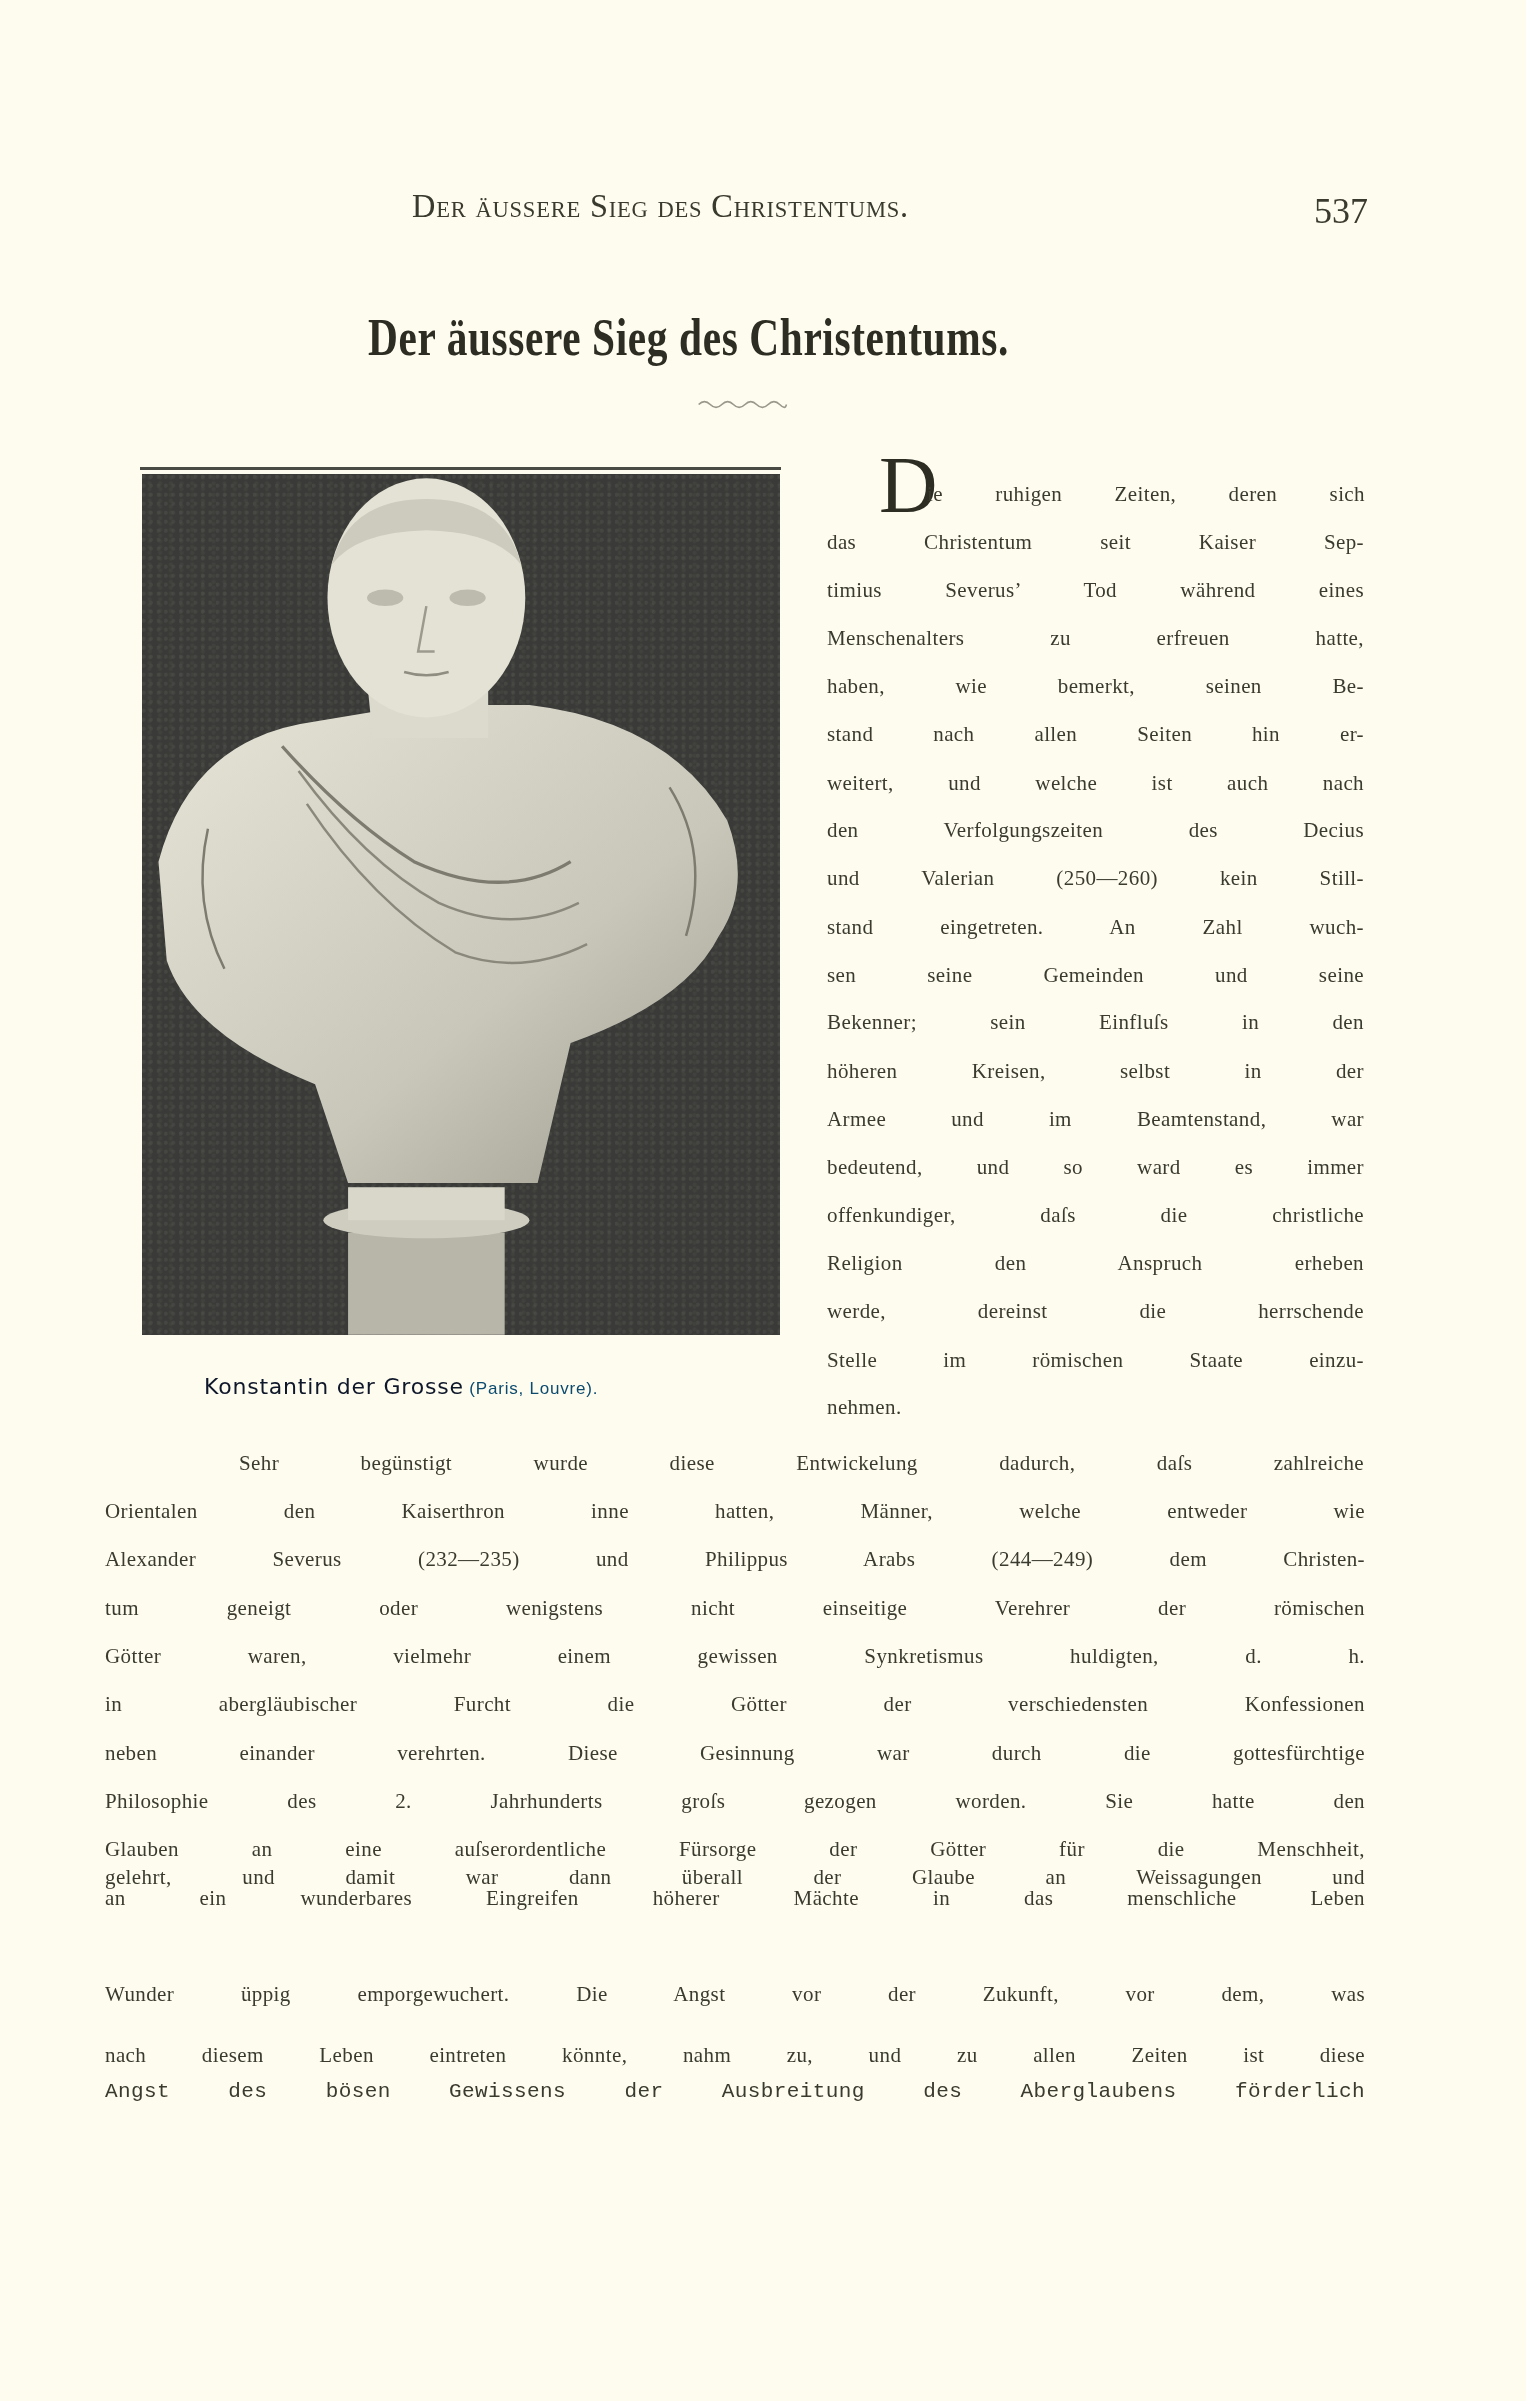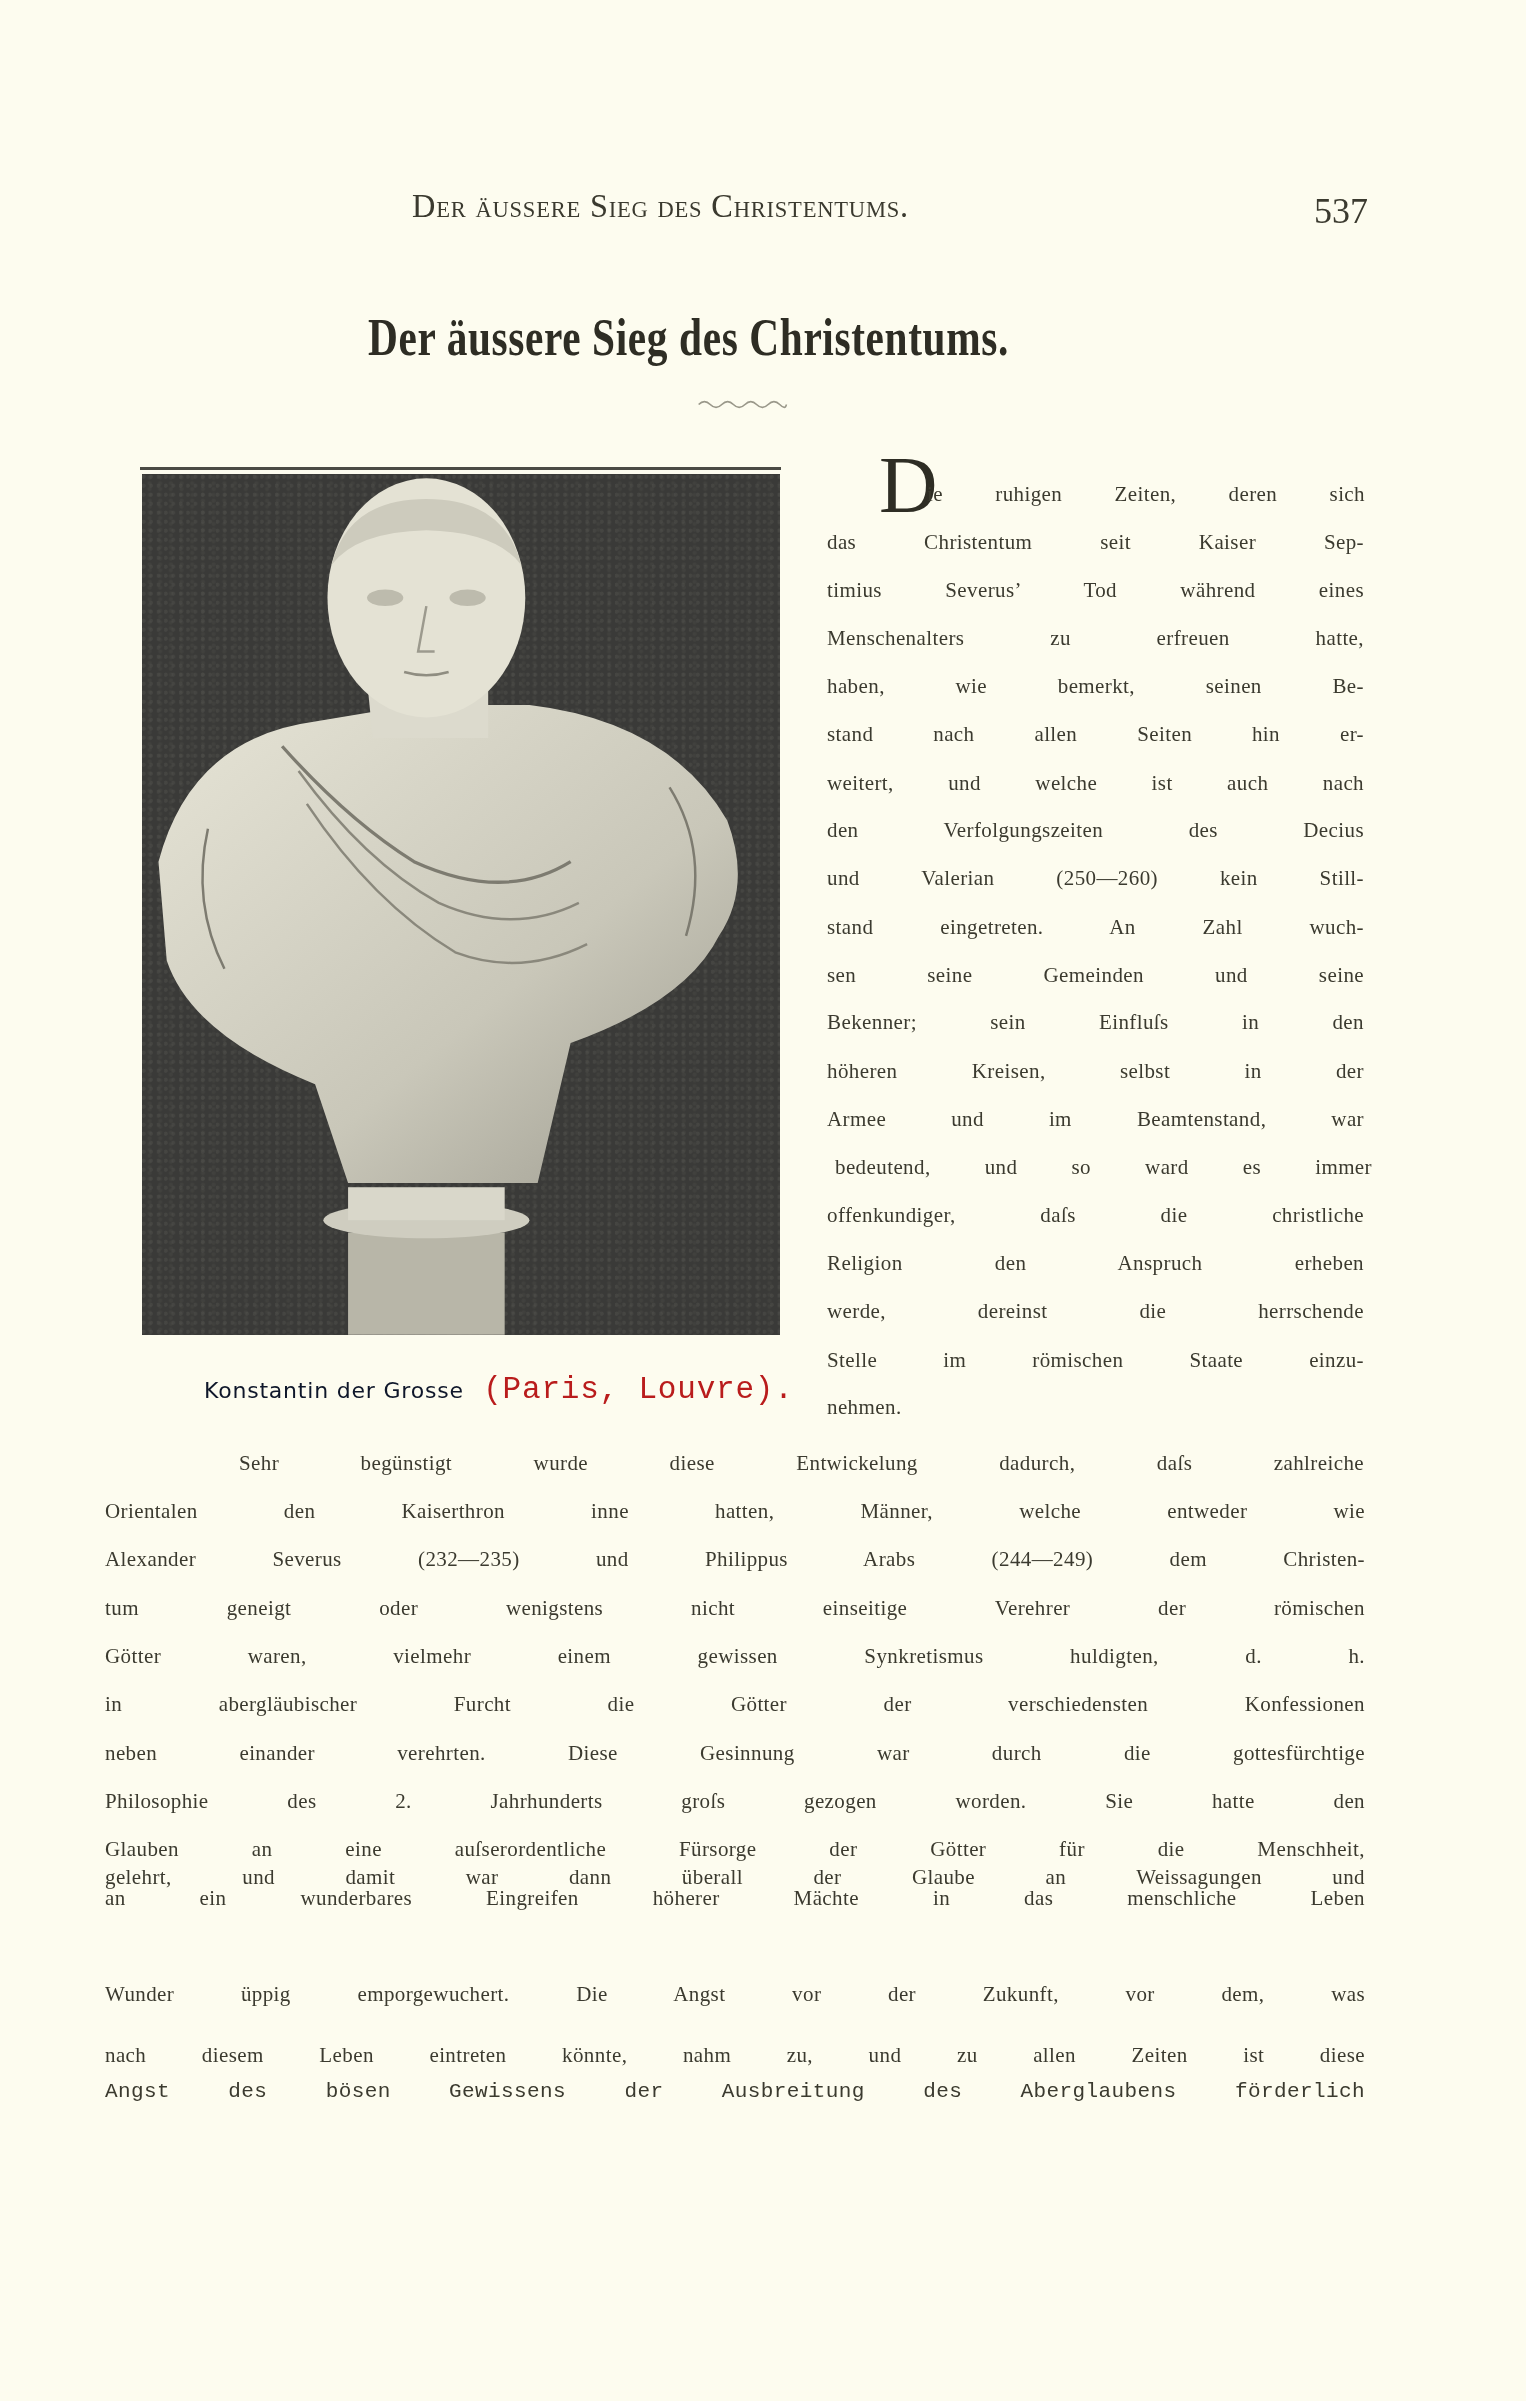--- a/index.html
+++ b/index.html
@@ -34,21 +34,21 @@
     background-image:
       radial-gradient(circle at 20% 30%, rgba(90,90,85,.35) 0 1.6px, transparent 2.5px),
       radial-gradient(circle at 70% 60%, rgba(80,80,75,.3) 0 1.6px, transparent 2.5px);
     background-size: 7.4px 9px, 10.7px 5.8px;
     overflow: hidden;
   }
   .caption {
     position: absolute; left: 204px; top: 1372px; white-space: nowrap; font-size: 25px;
   }
   .caption-name { font-family: "DejaVu Sans", "Liberation Sans", sans-serif; font-size: 22px; letter-spacing: 0.8px; color:#0f172a; }
-  .caption-location { font-family: Liberation Mono, monospace; font-size: 31px; color:#b91c1c; letter-spacing: 0.8px; }
+  .caption-location { font-family: Liberation Sans, sans-serif; font-size: 17px; color:#0c4a6e; letter-spacing: 0.8px; }
   .line {
     position: absolute; font-size: 21px; line-height: 40px; height: 40px;
     text-align: justify; text-align-last: justify; white-space: nowrap;
     letter-spacing: 0.4px;
   }
   .line.last { text-align-last: left; }
   .col-right .line { left: 827px; width: 537px; }
   .col-full .line { left: 105px; width: 1260px; }
   .dropcap {
     position: absolute; left: 879px; top: 445px; font-size: 81px; line-height: 81px; color:#2e2d24;
@@ -116,21 +116,21 @@
   <div class="line" style="top: 666px; white-space: normal; overflow: hidden;">haben, wie bemerkt, seinen Be-</div>
   <div class="line" style="top: 714px; white-space: normal; overflow: hidden;">stand nach allen Seiten hin er-</div>
   <div class="line" style="top: 763px; white-space: normal; overflow: hidden;">weitert, und welche ist auch nach</div>
   <div class="line" style="top: 810px; white-space: normal; overflow: hidden;">den Verfolgungszeiten des Decius</div>
   <div class="line" style="top: 858px; white-space: normal; overflow: hidden;">und Valerian (250—260) kein Still-</div>
   <div class="line" style="top: 907px; white-space: normal; overflow: hidden;">stand eingetreten. An Zahl wuch-</div>
   <div class="line" style="top: 955px; white-space: normal; overflow: hidden;">sen seine Gemeinden und seine</div>
   <div class="line" style="top: 1002px; white-space: normal; overflow: hidden;">Bekenner; sein Einfluſs in den</div>
   <div class="line" style="top: 1051px; white-space: normal; overflow: hidden;">höheren Kreisen, selbst in der</div>
   <div class="line" style="top: 1099px; white-space: normal; overflow: hidden;">Armee und im Beamtenstand, war</div>
-  <div class="line" style="top: 1147px; white-space: normal; overflow: hidden; margin-left: 8px;">bedeutend, und so ward es immer</div>
+  <div class="line" style="top: 1147px; white-space: normal; overflow: hidden;">bedeutend, und so ward es immer</div>
   <div class="line" style="top: 1195px; white-space: normal; overflow: hidden;">offenkundiger, daſs die christliche</div>
   <div class="line" style="top: 1243px; white-space: normal; overflow: hidden;">Religion den Anspruch erheben</div>
   <div class="line" style="top: 1291px; white-space: normal; overflow: hidden;">werde, dereinst die herrschende</div>
   <div class="line" style="top: 1340px; white-space: normal; overflow: hidden;">Stelle im römischen Staate einzu-</div>
   <div class="line last" style="top: 1387px; white-space: normal; overflow: hidden;">nehmen.</div>
 </div>
 
 <div class="col-full">
   <div class="line" style="left: 239px; width: 1125px; top: 1443px; white-space: normal; overflow: hidden;">Sehr begünstigt wurde diese Entwickelung dadurch, daſs zahlreiche</div>
   <div class="line" style="top: 1491px; white-space: normal; overflow: hidden;">Orientalen den Kaiserthron inne hatten, Männer, welche entweder wie</div>

